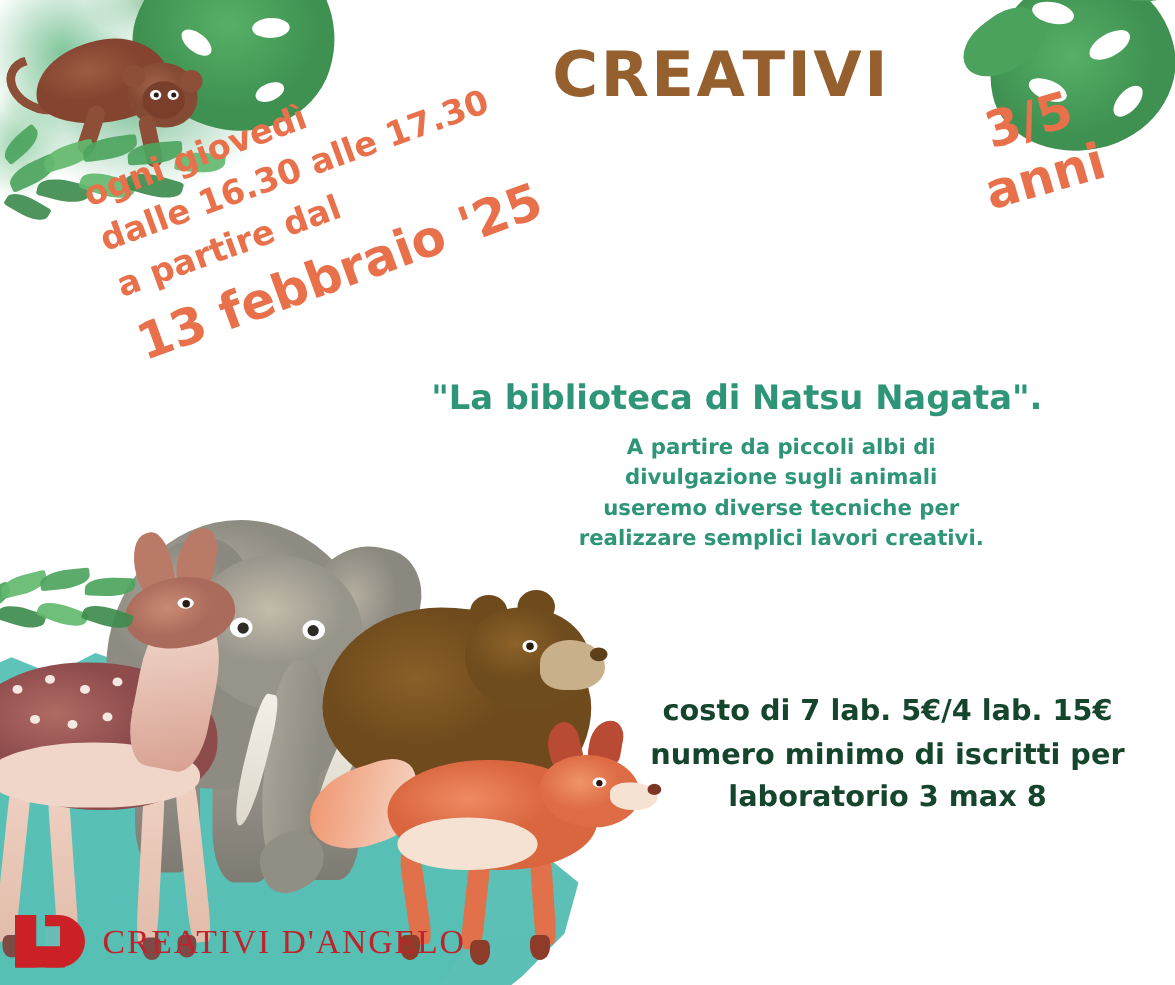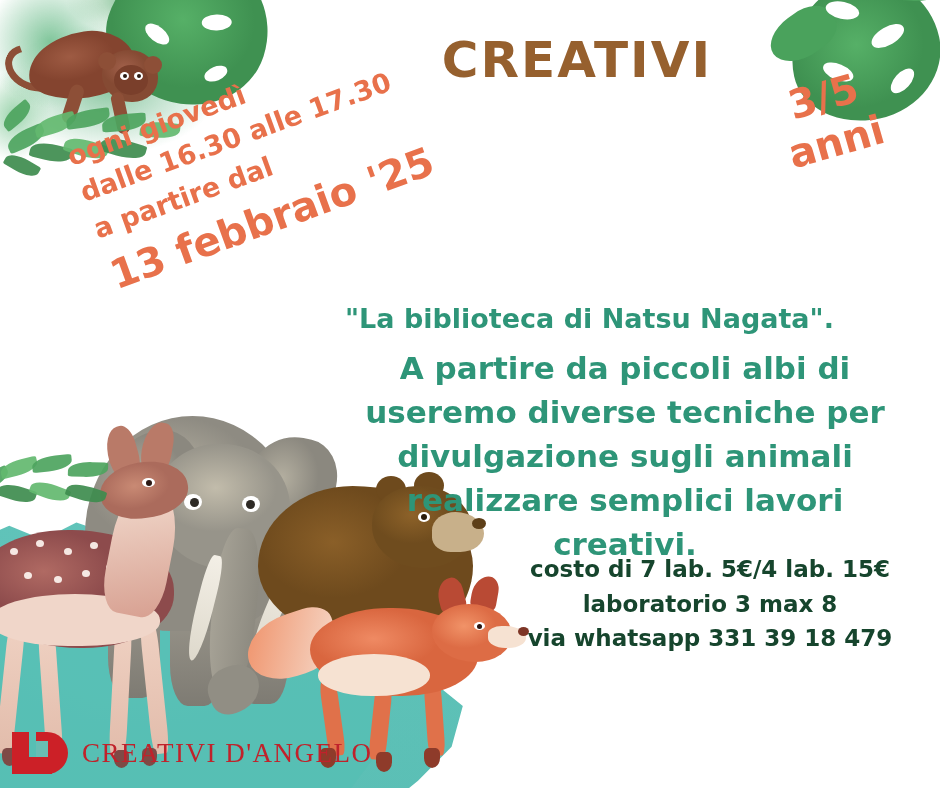--- a/index.html
+++ b/index.html
@@ -270,21 +270,21 @@
 
   .desc{
     position:absolute;left:345px;top:300px;width:560px;
     font-family:"DejaVu Sans",sans-serif;
     font-weight:bold;
     color:#2e9578;
     text-align:center;
     line-height:1.42;
   }
   .desc .headline{display:block;font-size:27px;margin-bottom:8px;text-align:left;}
-  .desc .body-line{display:block;font-size:31px;}
+  .desc .body-line{display:block;font-size:17px;}
 
   .info{
     position:absolute;left:500px;top:552px;width:420px;
     font-family:"DejaVu Sans",sans-serif;
     font-weight:bold;
     color:#16452d;
     text-align:center;
     line-height:1.5;
     font-size:23px;
   }
@@ -474,29 +474,29 @@
   <div class="schedule">
     <span class="s1">ogni giovedì</span>
     <span class="s2">dalle 16.30 alle 17.30</span>
     <span class="s3">a partire dal</span>
     <span class="s4">13 febbraio '25</span>
   </div>
 
   <div class="desc">
     <span class="headline">"La biblioteca di Natsu Nagata".</span>
     <span class="body-line">A partire da piccoli albi di</span>
+    <span class="body-line">divulgazione sugli animali</span>
     <span class="body-line">useremo diverse tecniche per</span>
-    <span class="body-line">divulgazione sugli animali</span>
     <span class="body-line">realizzare semplici lavori creativi.</span>
   </div>
 
   <div class="info">
     <span>costo di 7 lab. 5€/4 lab. 15€</span>
+    <span>numero minimo di iscritti per</span>
     <span>laboratorio 3 max 8</span>
-    <span>via whatsapp 331 39 18 479</span>
   </div>
 
   <div class="logo">
     <div class="logo-mark">
       <div class="lm-l"></div>
       <div class="lm-lfoot"></div>
       <div class="lm-d"></div>
       <div class="lm-dcut"></div>
     </div>
     <div class="logo-text">CREATIVI D'ANGELO</div>

